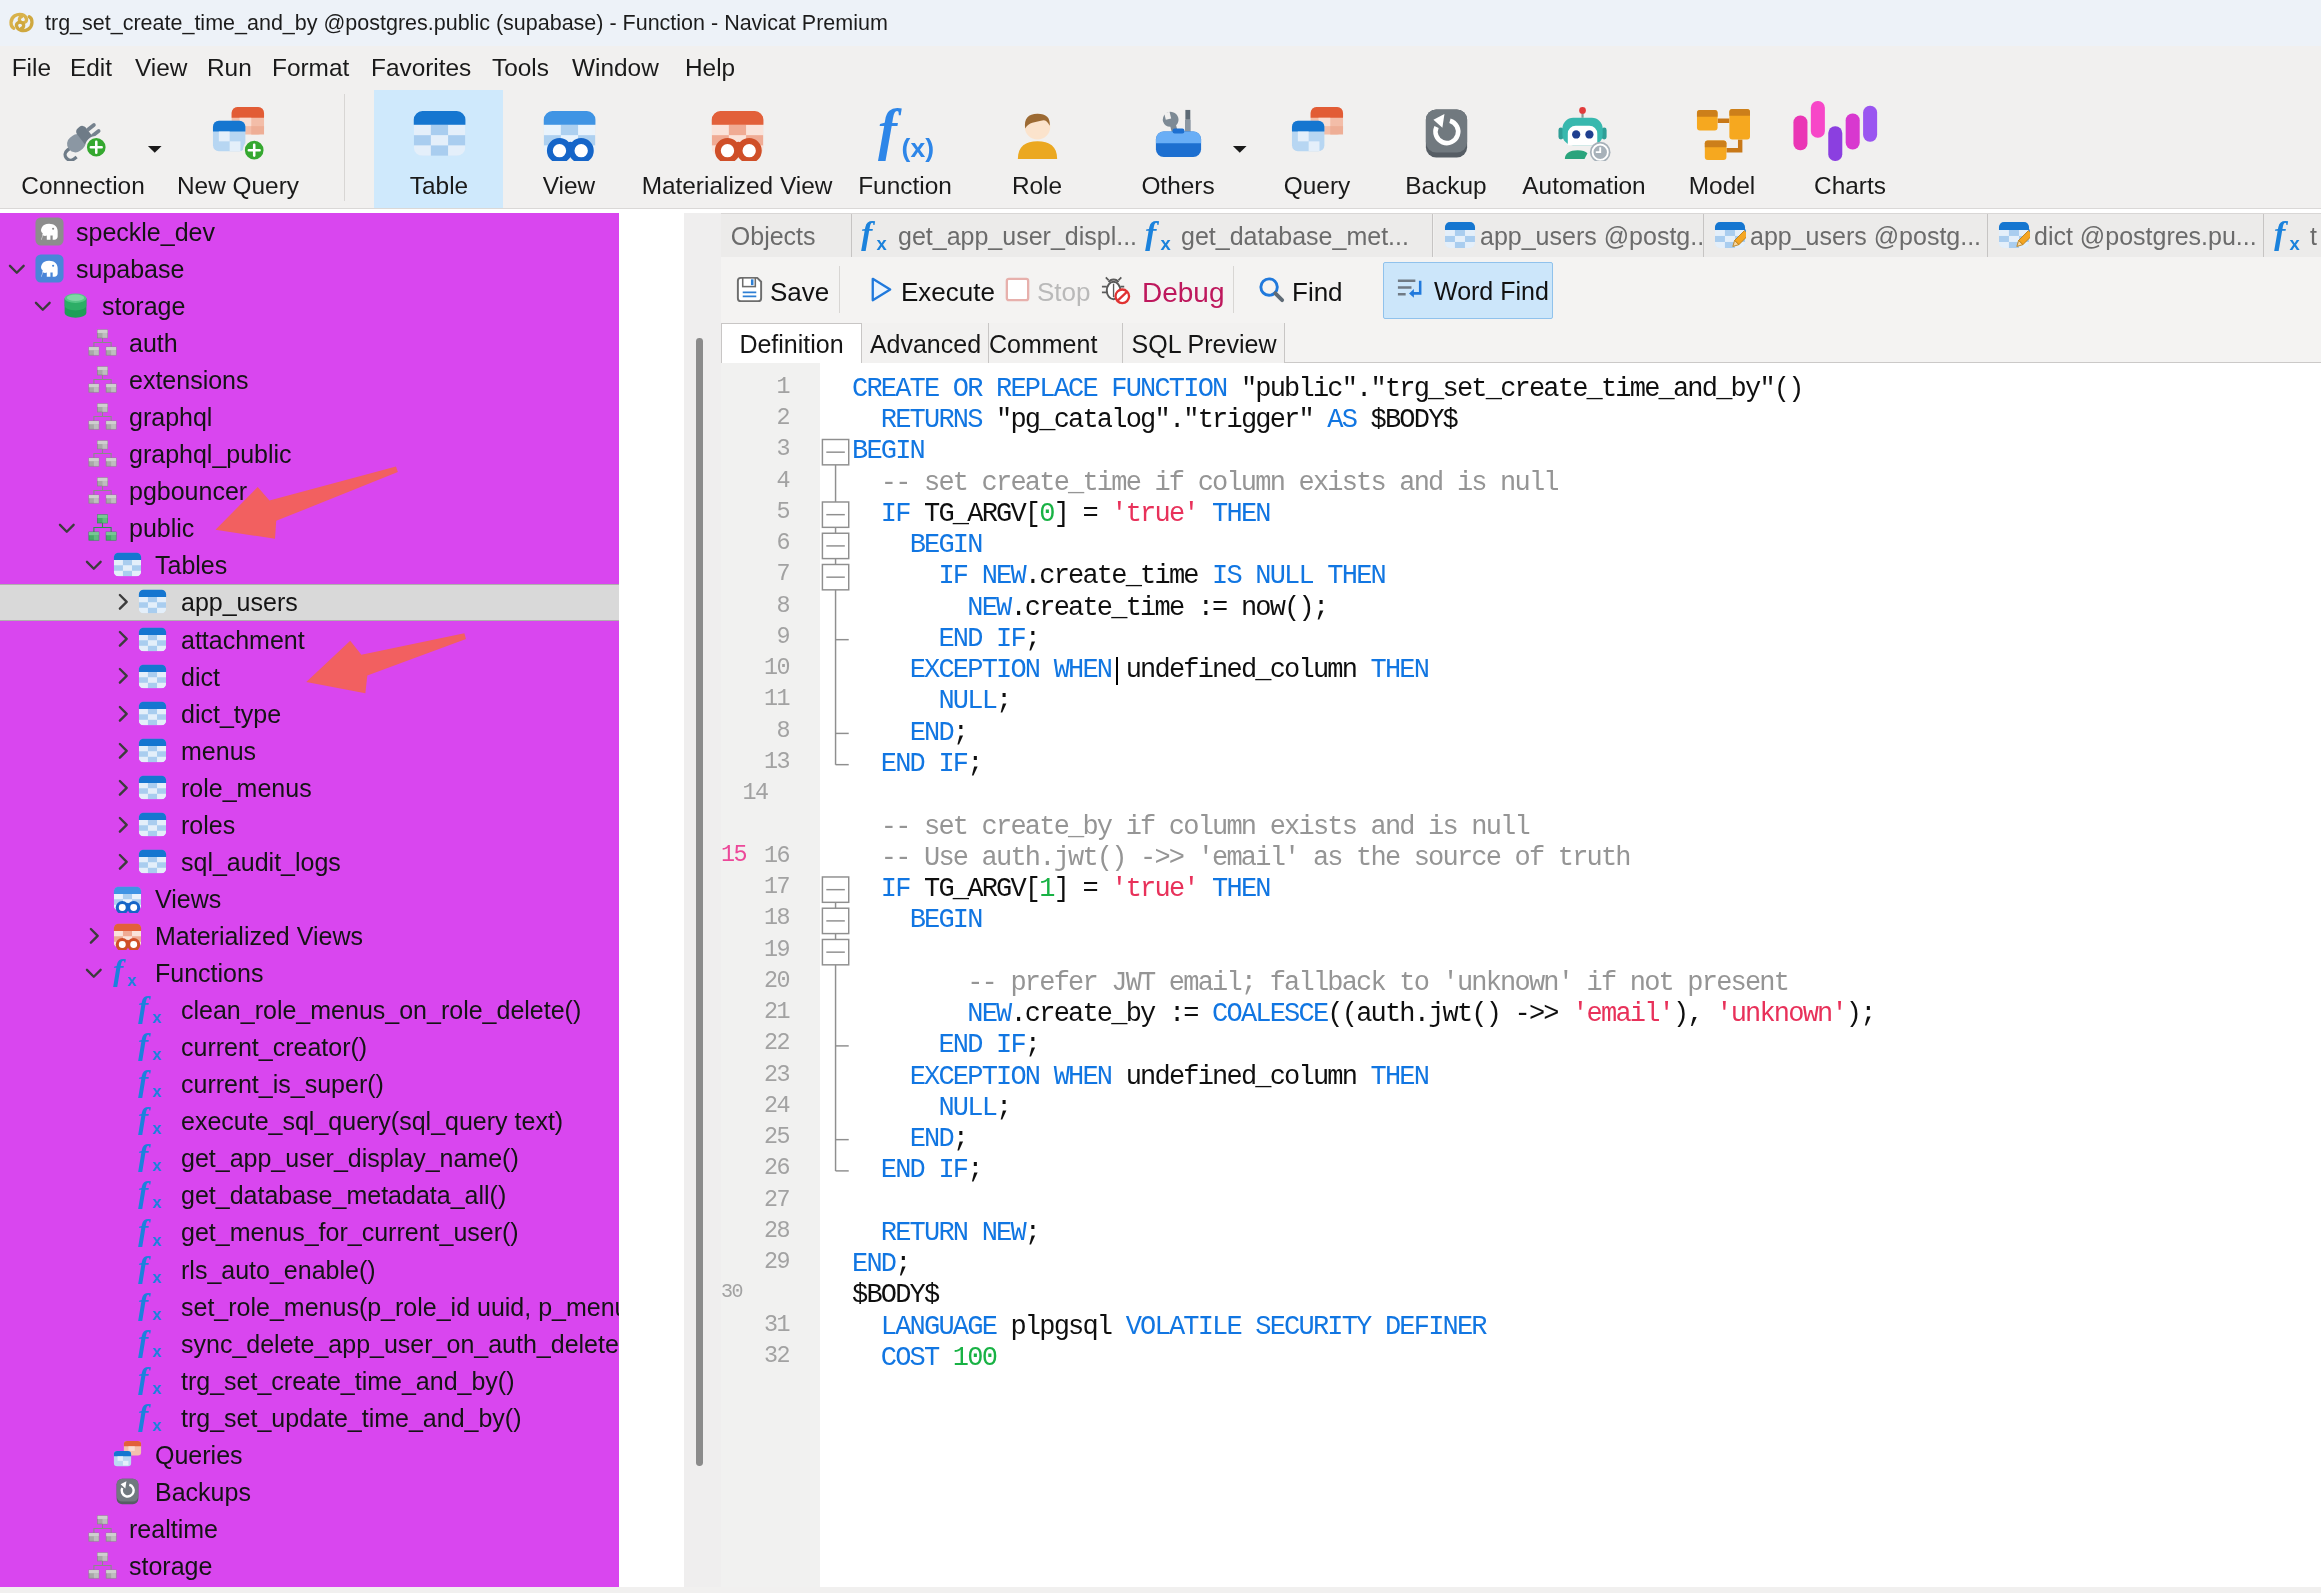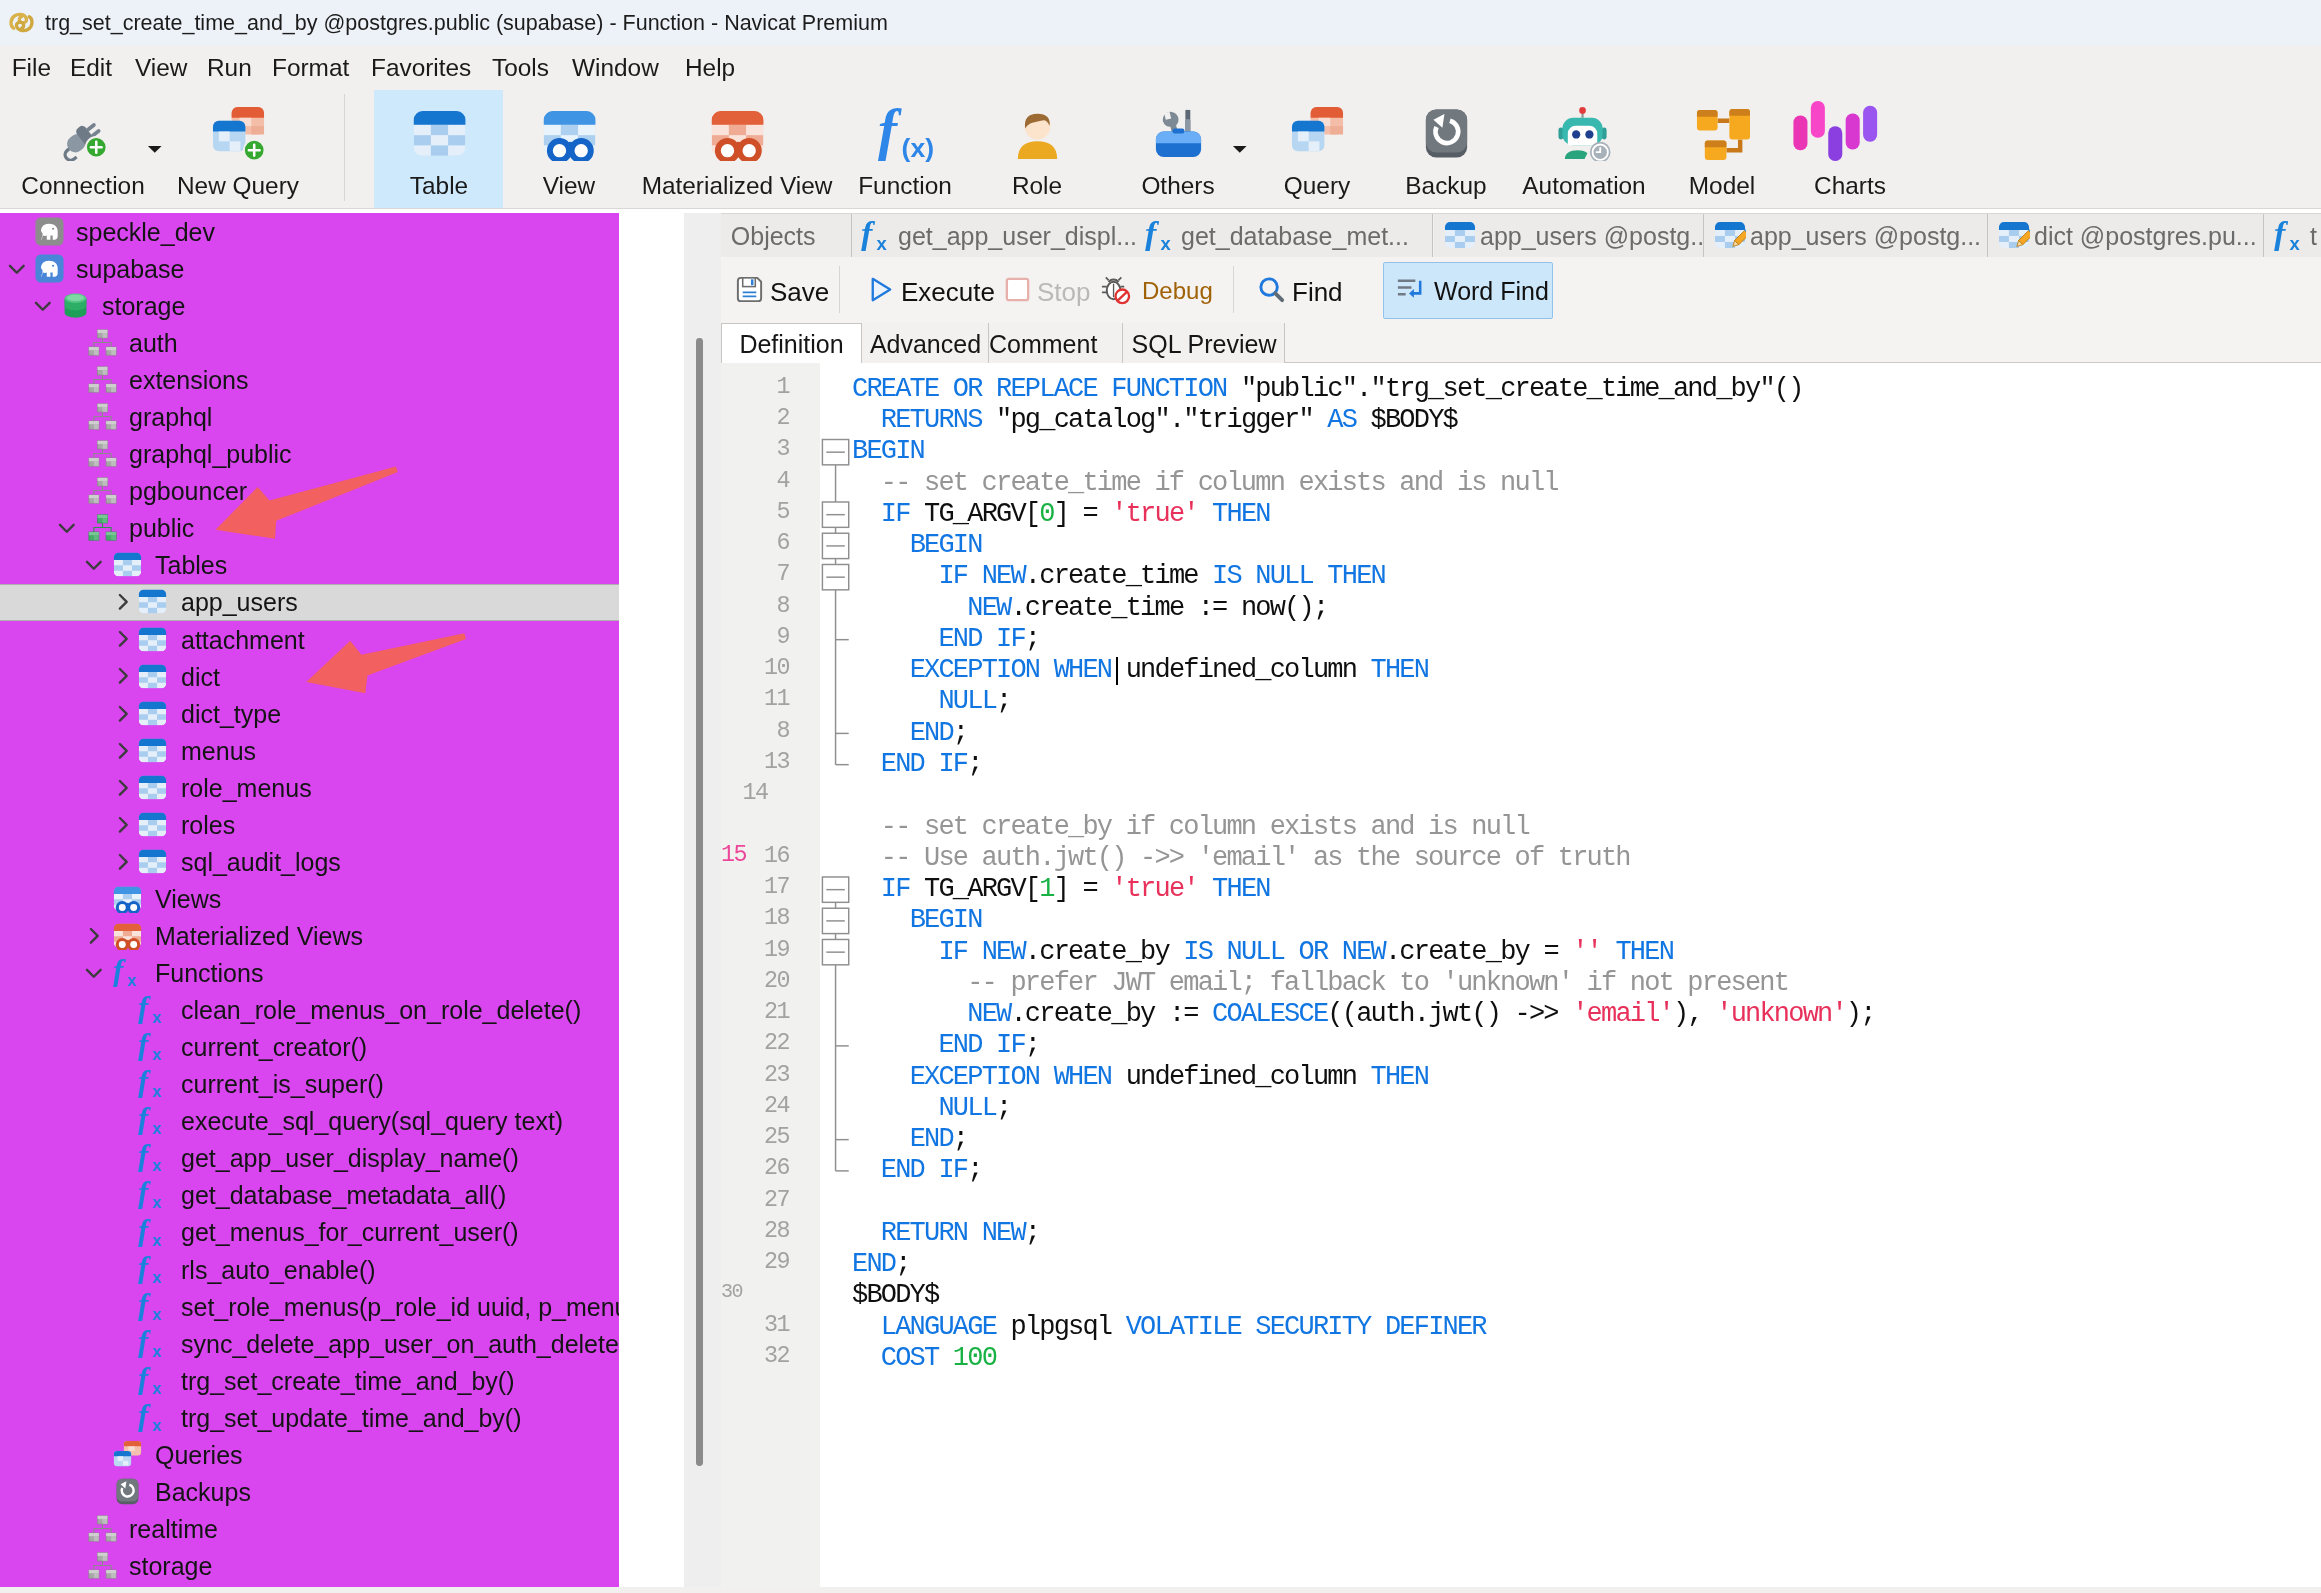--- a/index.html
+++ b/index.html
@@ -799,21 +799,21 @@
     <div class="abs" style="left:316px;top:64px;font-size:26px;color:#b9b9b9;white-space:nowrap">Stop</div>
 <div class="abs" style="left:379px;top:61px"><svg width="31" height="31" viewBox="0 0 32 32" style="">
         <ellipse cx="14.0" cy="17.0" rx="7.0" ry="9.0" fill="#fff" stroke="#5a5a5a" stroke-width="2.0"></ellipse>
         <path d="M9.0,8.5 a5.5,5.0 0 0 1 10.0,0" fill="none" stroke="#5a5a5a" stroke-width="2.0"></path>
         <path d="M9.0,6.5 l-3.0,-3.0 M19.0,6.5 l3.0,-3.0" stroke="#5a5a5a" stroke-width="1.8"></path>
         <path d="M7.0,13.0 h-5.0 M7.0,19.0 h-5.0 M21.0,13.0 h4.0" stroke="#5a5a5a" stroke-width="1.8"></path>
         <path d="M14.0,10.0 v14.0" stroke="#5a5a5a" stroke-width="1.4"></path>
         <circle cx="23.0" cy="23.0" r="7.0" fill="#fff" stroke="#e03232" stroke-width="2.4"></circle>
         <path d="M18.2,27.5 L27.8,18.5" stroke="#e03232" stroke-width="2.4"></path>
       </svg></div>
-    <div class="abs" style="left:421px;top:64px;font-size:24px;color:#a16207;white-space:nowrap">Debug</div>
+    <div class="abs" style="left:421px;top:64px;font-size:28px;color:#be185d;white-space:nowrap">Debug</div>
 <div class="abs" style="left:535px;top:61px"><svg width="31" height="31" viewBox="0 0 32 32" style="">
         <circle cx="13.5" cy="13.5" r="8.5" fill="none" stroke="#2079dc" stroke-width="3.0"></circle>
         <path d="M20.0,20.0 L27.0,27.0" stroke="#5f6b76" stroke-width="4.0" stroke-linecap="round"></path>
       </svg></div>
     <div class="abs" style="left:571px;top:64px;font-size:26px;color:#111;white-space:nowrap">Find</div>
 <div class="abs" style="left:662px;top:49px;width:170px;height:57px;background:#cce6fa;border:1px solid #90c2ec;border-radius:2px"></div>
 <div class="abs" style="left:674px;top:61px"><svg width="31" height="31" viewBox="0 0 32 32" style="">
         <path d="M3.0,7.0 h18.0 M3.0,14.0 h14.0 M3.0,21.0 h8.0" stroke="#707a84" stroke-width="2.6"></path>
         <path d="M26.0,7.0 v13.0 h-9.0" fill="none" stroke="#2079dc" stroke-width="2.6"></path>
         <path d="M19.5,15.5 l-5.0,4.5 l5.0,4.5 z" fill="#2079dc"></path>
@@ -860,21 +860,20 @@
 <div class="abs code" style="left:0;top:567px;width:68px;text-align:center;font-size:23.4px;letter-spacing:-1.5px;color:#a2a2a2">14</div>
 <div class="abs code" style="left:0;top:629px;width:68px;text-align:left;font-size:23.4px;letter-spacing:-1.5px;color:#ec4899">15</div>
 <div class="abs code" style="left:131px;top:599px"><span class="c">  -- set create_by if column exists and is null</span></div>
 <div class="abs code" style="left:0;top:630px;width:68px;text-align:right;font-size:23.4px;letter-spacing:-1.5px;color:#a2a2a2">16</div>
 <div class="abs code" style="left:131px;top:630px"><span class="c">  -- Use auth.jwt() -&gt;&gt; 'email' as the source of truth</span></div>
 <div class="abs code" style="left:0;top:661px;width:68px;text-align:right;font-size:23.4px;letter-spacing:-1.5px;color:#a2a2a2">17</div>
 <div class="abs code" style="left:131px;top:661px"><span class="p">  </span><span class="k">IF</span><span class="p"> TG_ARGV[</span><span class="n">1</span><span class="p">] = </span><span class="s">'true'</span><span class="p"> </span><span class="k">THEN</span></div>
 <div class="abs code" style="left:0;top:692px;width:68px;text-align:right;font-size:23.4px;letter-spacing:-1.5px;color:#a2a2a2">18</div>
 <div class="abs code" style="left:131px;top:692px"><span class="p">    </span><span class="k">BEGIN</span></div>
 <div class="abs code" style="left:0;top:724px;width:68px;text-align:right;font-size:23.4px;letter-spacing:-1.5px;color:#a2a2a2">19</div>
-<div class="abs code" style="left:131px;top:724px"><span class="p">      </span><span class="k">IF</span><span class="p"> </span><span class="k">NEW</span><span class="p">.create_by </span><span class="k">IS NULL OR</span><span class="p"> </span><span class="k">NEW</span><span class="p">.create_by = </span><span class="s">''</span><span class="p"> </span><span class="k">THEN</span></div>
 <div class="abs code" style="left:0;top:755px;width:68px;text-align:right;font-size:23.4px;letter-spacing:-1.5px;color:#a2a2a2">20</div>
 <div class="abs code" style="left:131px;top:755px"><span class="c">        -- prefer JWT email; fallback to 'unknown' if not present</span></div>
 <div class="abs code" style="left:0;top:786px;width:68px;text-align:right;font-size:23.4px;letter-spacing:-1.5px;color:#a2a2a2">21</div>
 <div class="abs code" style="left:131px;top:786px"><span class="p">        </span><span class="k">NEW</span><span class="p">.create_by := </span><span class="k">COALESCE</span><span class="p">((auth.jwt() -&gt;&gt; </span><span class="s">'email'</span><span class="p">), </span><span class="s">'unknown'</span><span class="p">);</span></div>
 <div class="abs code" style="left:0;top:817px;width:68px;text-align:right;font-size:23.4px;letter-spacing:-1.5px;color:#a2a2a2">22</div>
 <div class="abs code" style="left:131px;top:817px"><span class="p">      </span><span class="k">END IF</span><span class="p">;</span></div>
 <div class="abs code" style="left:0;top:849px;width:68px;text-align:right;font-size:23.4px;letter-spacing:-1.5px;color:#a2a2a2">23</div>
 <div class="abs code" style="left:131px;top:849px"><span class="p">    </span><span class="k">EXCEPTION WHEN</span><span class="p"> undefined_column </span><span class="k">THEN</span></div>
 <div class="abs code" style="left:0;top:880px;width:68px;text-align:right;font-size:23.4px;letter-spacing:-1.5px;color:#a2a2a2">24</div>
 <div class="abs code" style="left:131px;top:880px"><span class="p">      </span><span class="k">NULL</span><span class="p">;</span></div>

